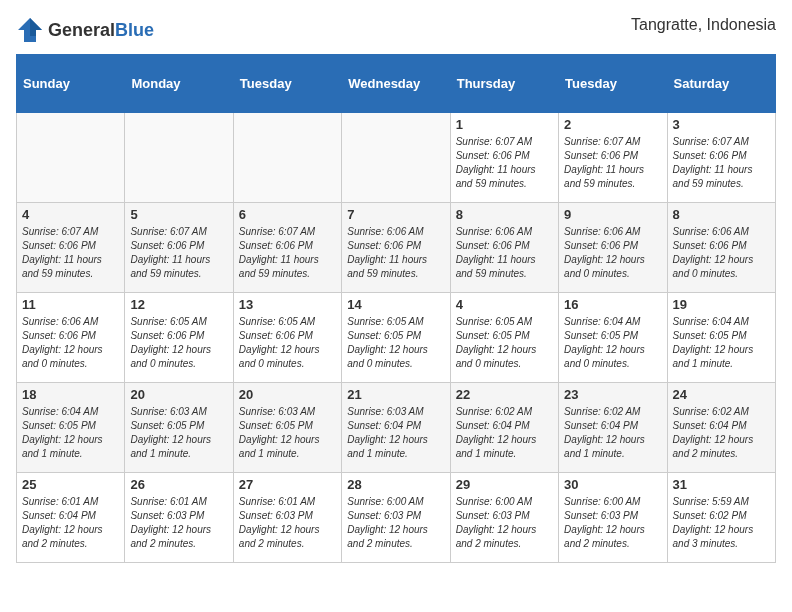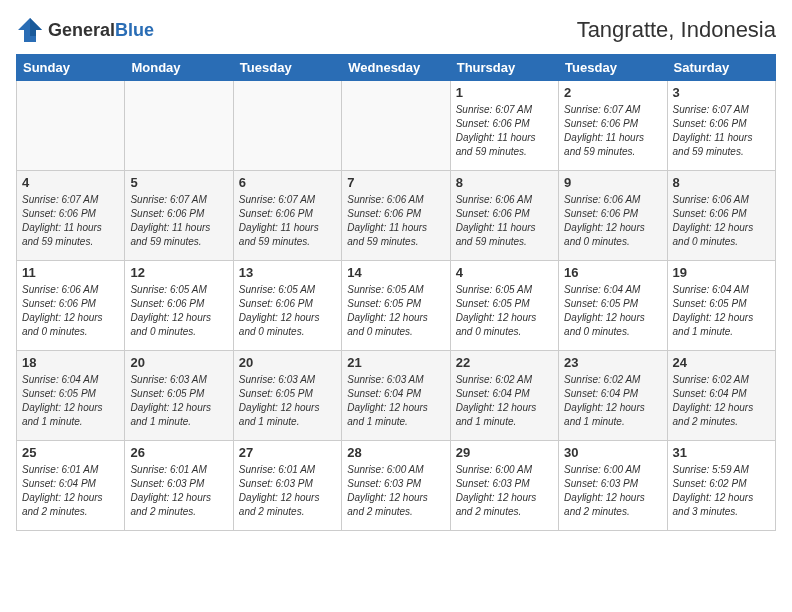--- a/index.html
+++ b/index.html
@@ -6,47 +6,47 @@
     body {
       font-family: Arial, sans-serif;
       background: #fff;
       width: 792px;
       min-height: 612px;
       padding: 16px;
     }
     .header {
       display: flex;
       justify-content: space-between;
-      align-items: center;
+      align-items: flex-start;
       margin-bottom: 10px;
     }
     .logo {
       display: flex;
       align-items: center;
       gap: 4px;
     }
     .logo-text-general { font-size: 18px; font-weight: bold; color: #333; }
     .logo-text-blue { font-size: 18px; font-weight: bold; color: #2a6db5; }
     .logo-icon {
       width: 28px;
       height: 28px;
     }
     .title-block { text-align: right; }
     .title-block h1 { font-size: 36px; font-weight: bold; color: #333; }
-    .title-block h2 { font-size: 22px; font-weight: normal; color: #333; }
+    .title-block h2 { font-size: 16px; font-weight: normal; color: #333; }
     .calendar {
       width: 100%;
       border-collapse: collapse;
       border: 1px solid #ccc;
     }
     .calendar th {
       background-color: #2a6db5;
       color: #fff;
       text-align: left;
-      padding: 5px 6px;
+      padding: 21px 6px;
       font-size: 13px;
       border: 1px solid #2a6db5;
     }
     .calendar td {
       vertical-align: top;
       border: 1px solid #ccc;
       padding: 4px 5px;
       font-size: 10.5px;
       color: #333;
       width: calc(100% / 7);

